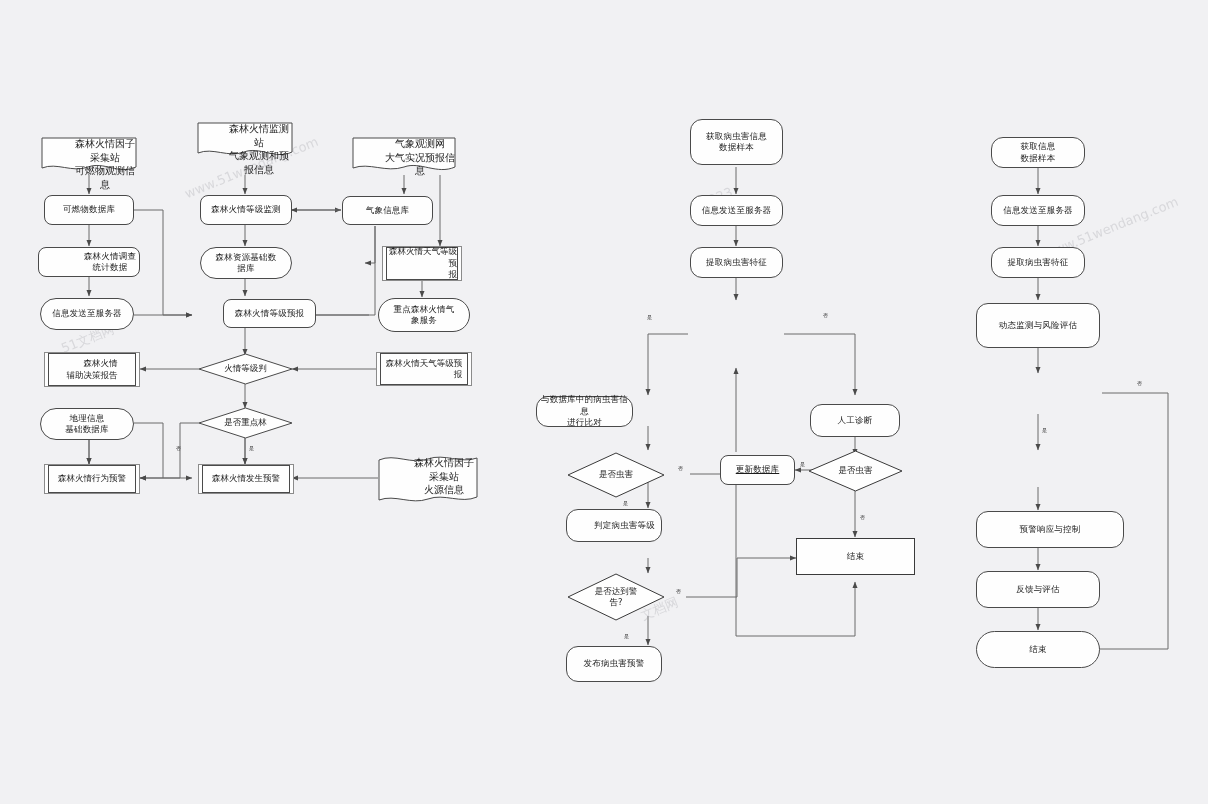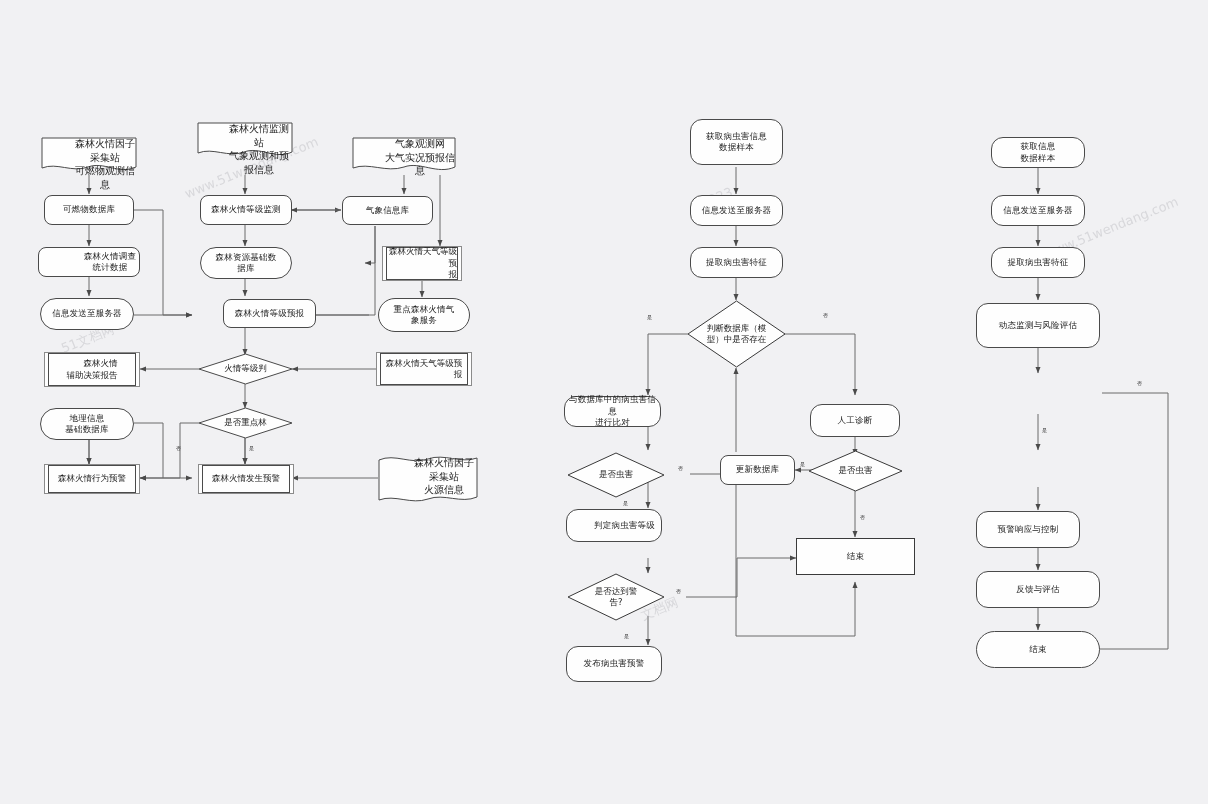--- a/index.html
+++ b/index.html
@@ -333,45 +333,38 @@
   </div>
 
   <div class="node r12" style="left:690px;top:195px;width:93px;height:31px;">
     <span>信息发送至服务器</span>
   </div>
 
   <div class="node r12" style="left:690px;top:247px;width:93px;height:31px;">
     <span>提取病虫害特征</span>
   </div>
 
-  <div class="dia" style="left:687px;top:300px;width:99px;height:68px;">
-    <svg width="99" height="68" viewBox="0 0 99 68">
-      <polygon points="49.5,1 98,34 49.5,67 1,34" fill="#fefefe" stroke="#3a3a3a" stroke-width="1"></polygon>
-    </svg>
-    <div class="dtext"><span>判断数据库（模
-型）中是否存在</span></div>
-  </div>
-
-  <div class="node r12" style="left:564px;top:396px;width:97px;height:31px;">
+
+  <div class="node r12" style="left:536px;top:396px;width:97px;height:31px;">
     <span>与数据库中的病虫害信息
 进行比对</span>
   </div>
 
   <div class="node r12" style="left:810px;top:404px;width:90px;height:33px;">
     <span>人工诊断</span>
   </div>
 
   <div class="dia" style="left:567px;top:452px;width:98px;height:46px;">
     <svg width="98" height="46" viewBox="0 0 98 46">
       <polygon points="49,1 97,23 49,45 1,23" fill="#fefefe" stroke="#3a3a3a" stroke-width="1"></polygon>
     </svg>
     <div class="dtext"><span>是否虫害</span></div>
   </div>
 
-  <div class="node r8" style="left:720px;top:455px;width:75px;height:30px;">
+  <div class="node r8" style="left:720px;top:455px;width:75px;height:30px;text-decoration:underline;">
     <span>更新数据库</span>
   </div>
 
   <div class="dia" style="left:808px;top:450px;width:95px;height:42px;">
     <svg width="95" height="42" viewBox="0 0 95 42">
       <polygon points="47.5,1 94,21 47.5,41 1,21" fill="#fefefe" stroke="#3a3a3a" stroke-width="1"></polygon>
     </svg>
     <div class="dtext"><span>是否虫害</span></div>
   </div>
 
@@ -416,21 +409,21 @@
   <div class="node r12" style="left:991px;top:247px;width:94px;height:31px;">
     <span>提取病虫害特征</span>
   </div>
 
   <div class="node r12" style="left:976px;top:303px;width:124px;height:45px;">
     <span>动态监测与风险评估</span>
   </div>
 
 
 
-  <div class="node r12" style="left:976px;top:511px;width:104px;height:37px;">
+  <div class="node r12" style="left:976px;top:511px;width:148px;height:37px;">
     <span>预警响应与控制</span>
   </div>
 
   <div class="node r12" style="left:976px;top:571px;width:124px;height:37px;">
     <span>反馈与评估</span>
   </div>
 
   <div class="node stadium" style="left:976px;top:631px;width:124px;height:37px;">
     <span>结束</span>
   </div>

